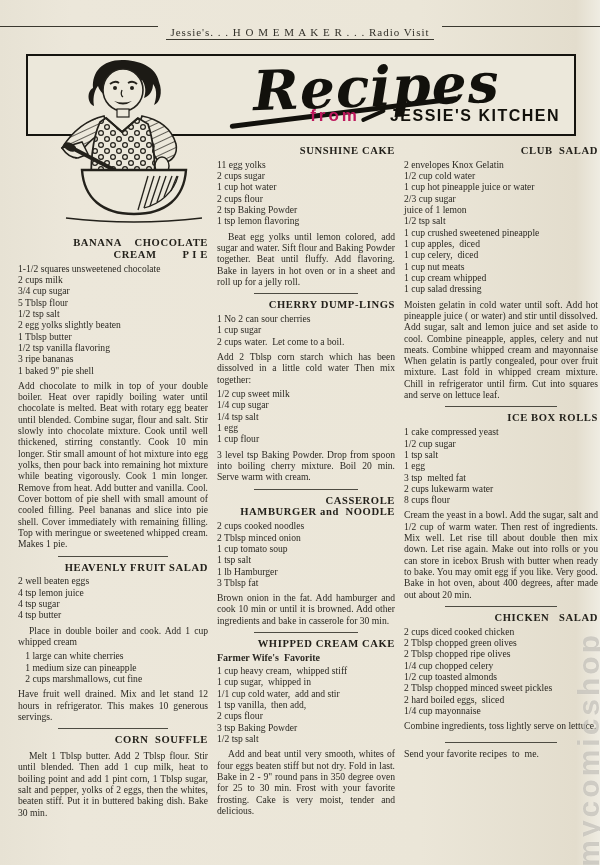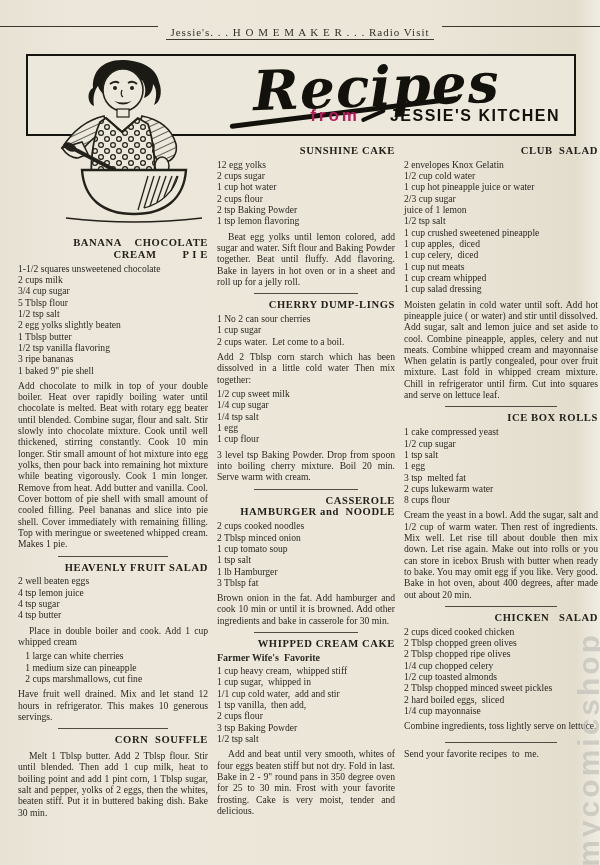--- a/index.html
+++ b/index.html
@@ -192,21 +192,21 @@
         <p class="ind">Melt 1 Tblsp butter.  Add 2 Tblsp flour. Stir until blended. Then add 1 cup milk, heat to boiling point and add 1 pint corn, 1 Tblsp sugar, salt and pepper, yolks of 2 eggs, then the whites, beaten stiff. Put it in buttered baking dish. Bake 30 min.</p>
       </section>
       <div class="col-end"></div>
   </div>
   <div class="col">
     <section>
         <h3>
           <div>SUNSHINE CAKE</div>
         </h3>
         <ul class="ing">
-          <li>12 egg yolks</li>
+          <li>11 egg yolks</li>
           <li>2 cups sugar</li>
           <li>1 cup hot water</li>
           <li>2 cups flour</li>
           <li>2 tsp Baking Powder</li>
           <li>1 tsp lemon flavoring</li>
         </ul>
         <p class="ind">Beat egg yolks until lemon colored, add sugar and water. Sift flour and Baking Powder together.  Beat until fluffy. Add flavoring. Bake in layers in hot oven or in a sheet and roll up for a jelly roll.</p>
       </section>
       <div class="rule"></div>
       <section>

